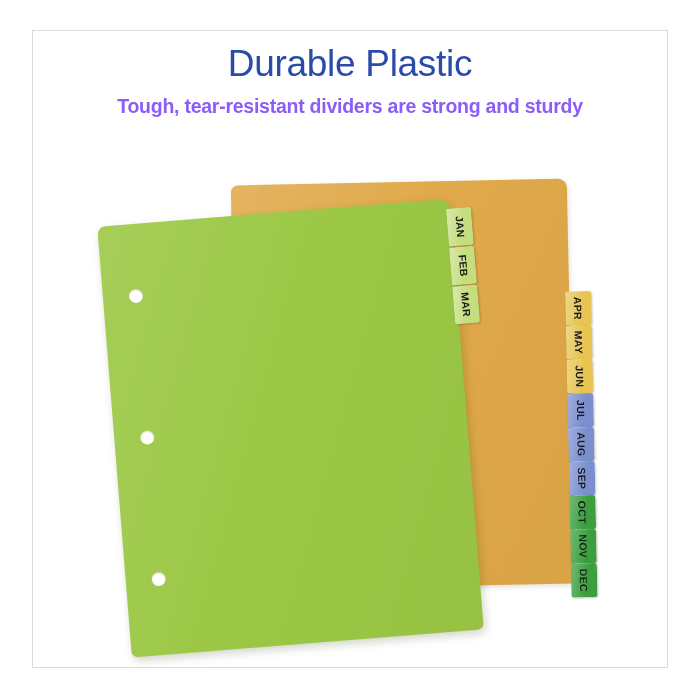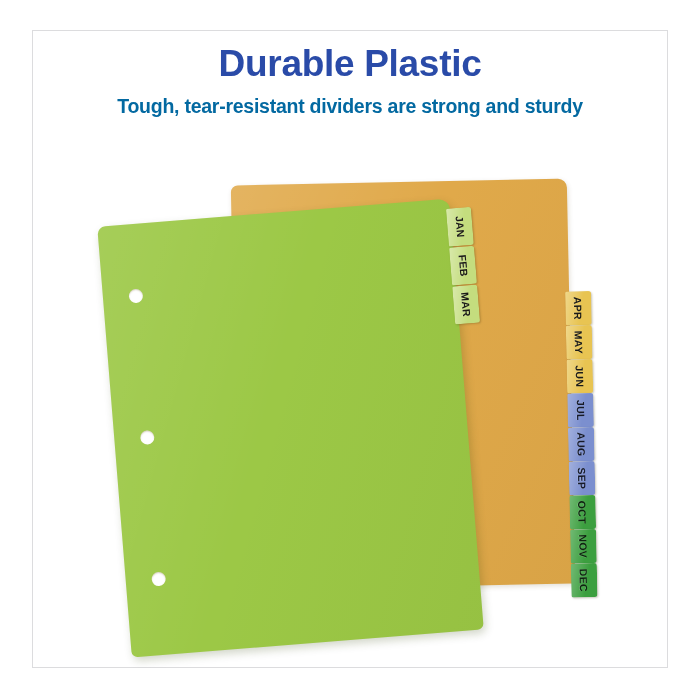--- a/index.html
+++ b/index.html
@@ -32,32 +32,32 @@
   }
   #text-block {
     position: absolute;
     left: 32px;
     top: 44px;
     width: 636px;
     text-align: center;
   }
   #headline {
     font-size: 37px;
-    font-weight: bold;
+    font-weight: normal;
     color: #2a4ba8;
     letter-spacing: -0.3px;
     line-height: 1.08;
     margin: 0;
     white-space: nowrap;
   }
   #subtitle {
     margin: 9px 0 0 0;
     font-size: 19.5px;
     font-weight: bold;
-    color: #0369a1;
+    color: #8b5cf6;
     line-height: 1.34;
     letter-spacing: -0.25px;
   }
   #subtitle .l2 { display: block; }
 
   
   #photo {
     position: absolute;
     left: 32px;
     top: 150px;

